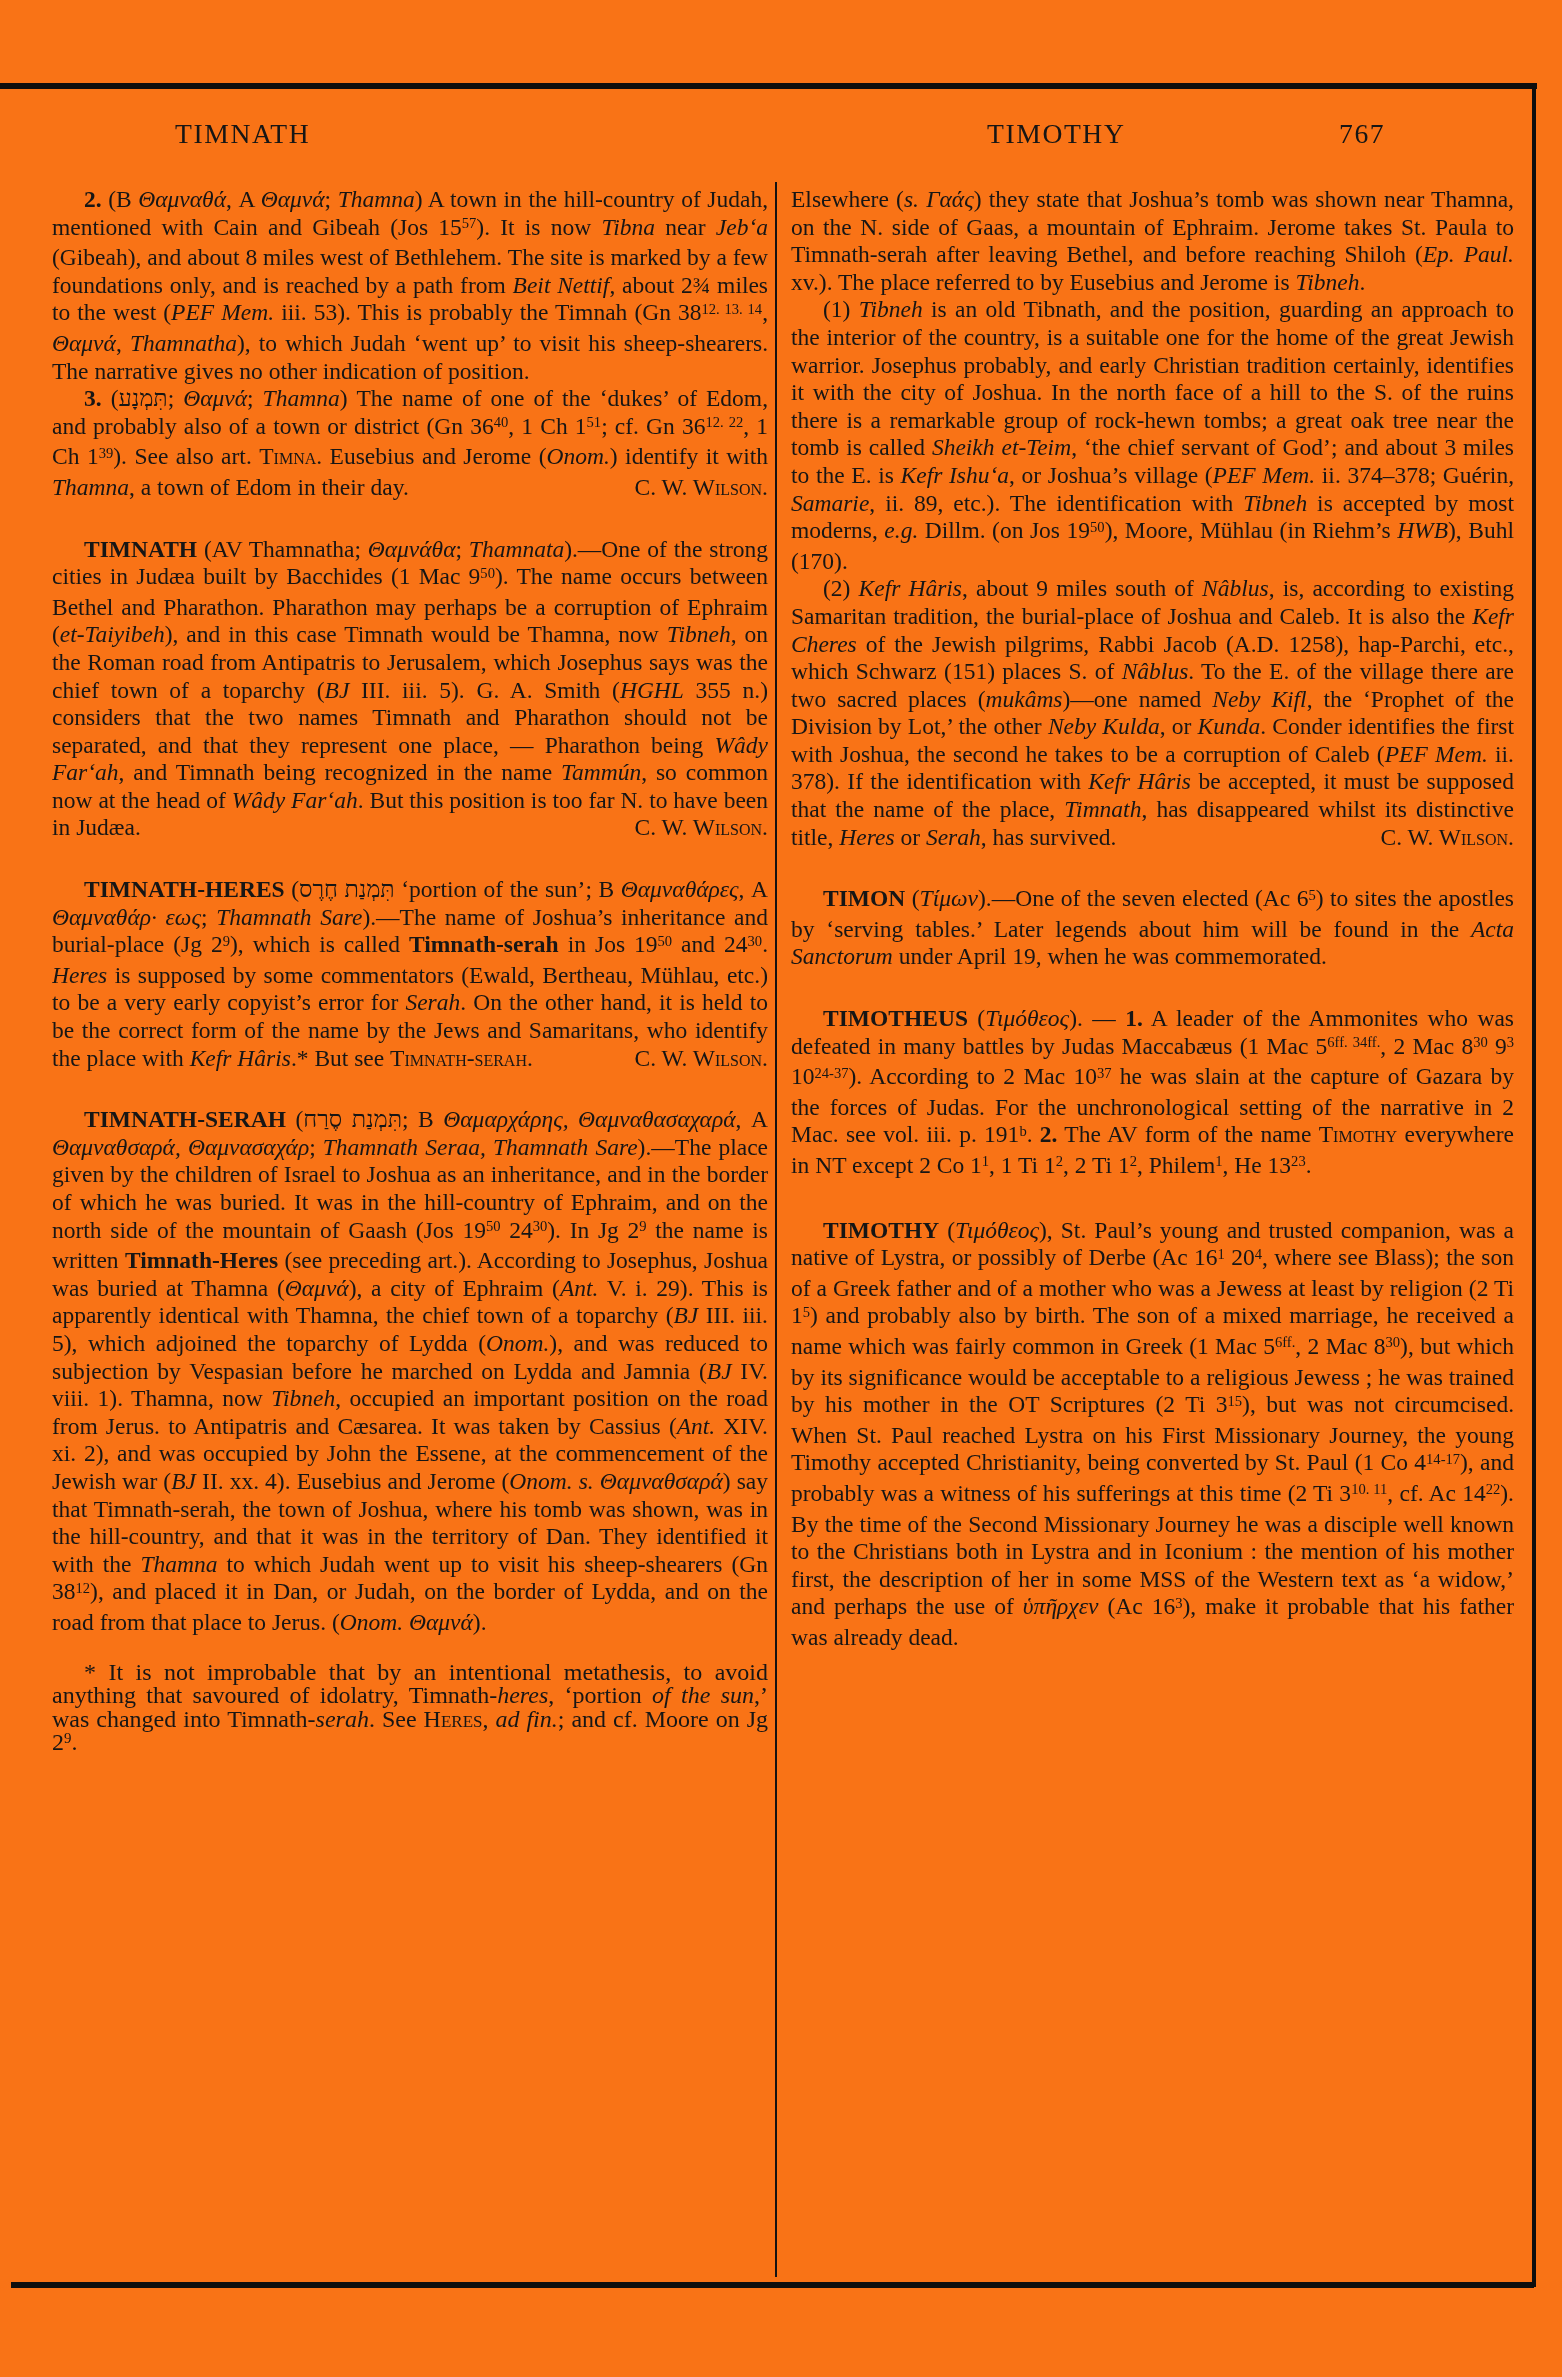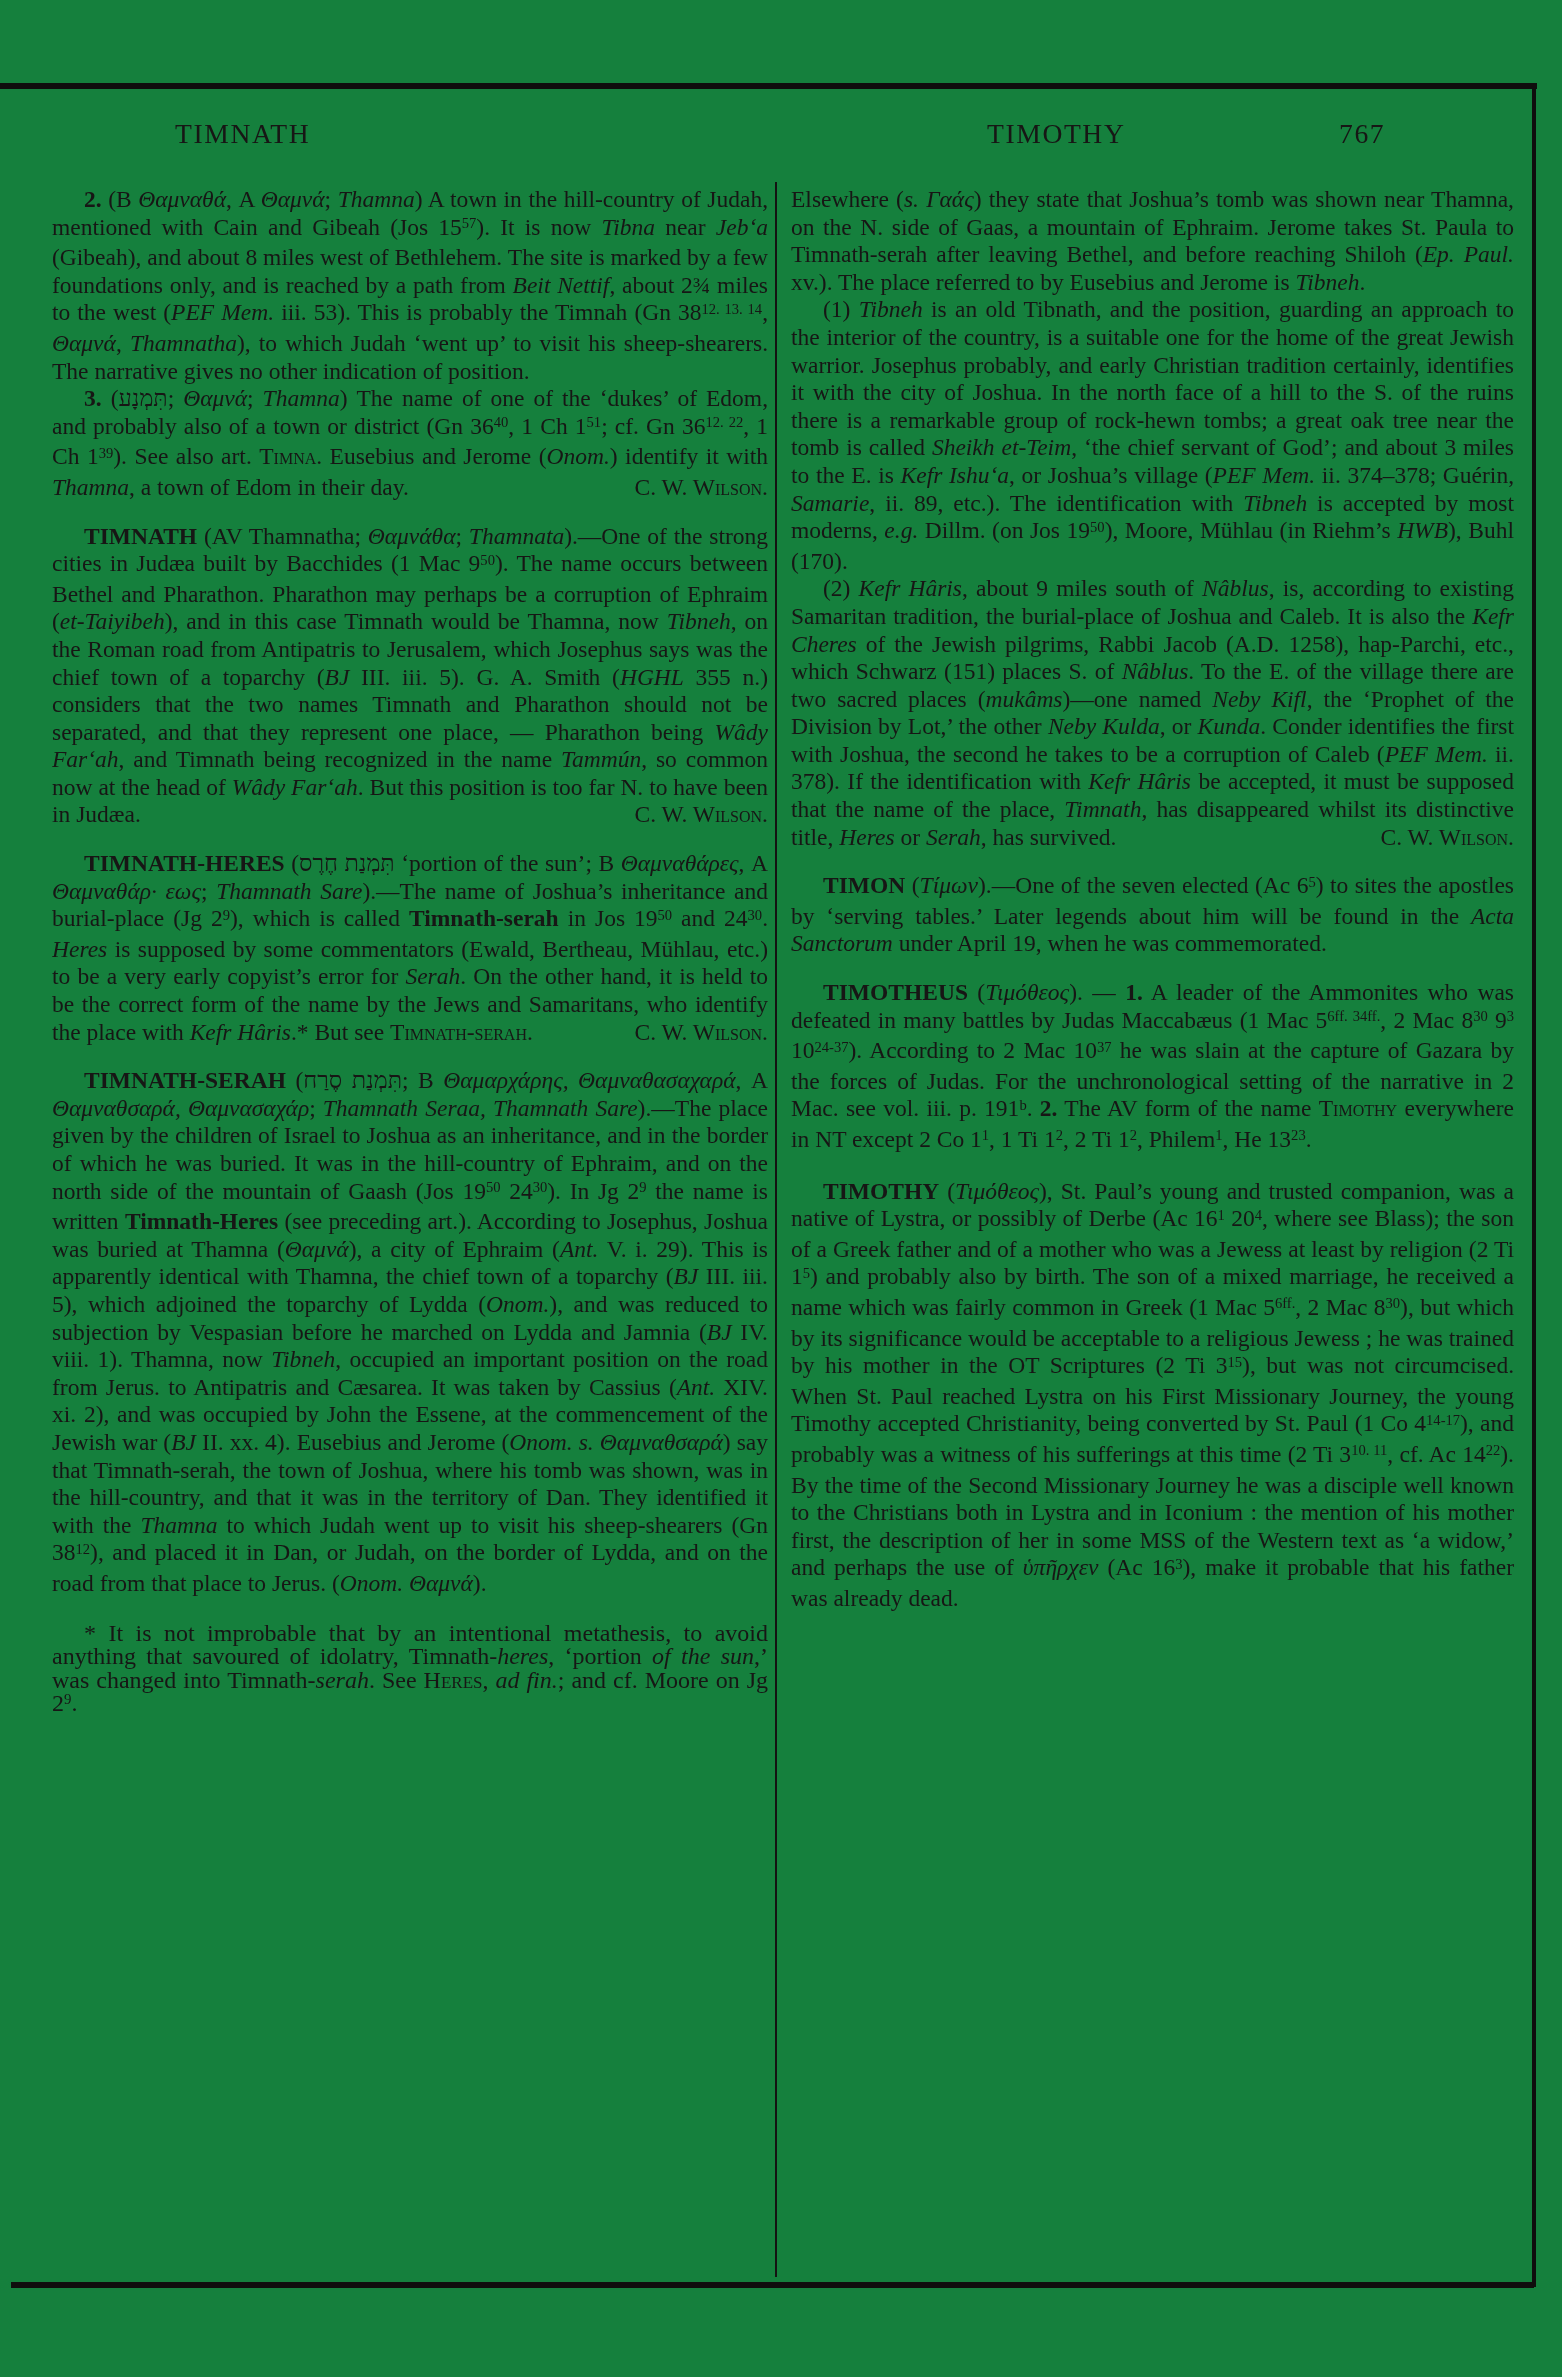--- a/index.html
+++ b/index.html
@@ -1,19 +1,19 @@
 <!DOCTYPE html>
 <html style="font-size:13px"><head>
 <meta charset="utf-8">
 <style>
   html,body{margin:0;padding:0;background:#e8e6e0;}
   .page{
     position:relative;
     width:1562px;height:2377px;
-    background:#15803d;
+    background:#f97316;
     font-family:"Liberation Serif","DejaVu Serif",serif;
     color:#171615;
     overflow:hidden;
   }
   .rule{position:absolute;background:#0f0e0d;}
   .rule.top{left:0;top:83px;width:1537px;height:5.7px;}
   .rule.rightside{left:1532px;top:83px;width:4px;height:2204px;}
   .rule.bottom{left:11.3px;top:2282px;width:1523px;height:5.7px;}
   .divider{position:absolute;left:775px;top:182px;width:2.4px;height:2095px;background:#141312;}
   .header{position:absolute;top:118px;left:0;width:1562px;height:36px;
@@ -24,21 +24,21 @@
   .head-page{left:1339px;}
   .col{
     position:absolute;top:186px;height:2087px;overflow:hidden;
     font-size:23.5px;line-height:27.6px;text-align:justify;
     text-justify:inter-word;
   }
   .col.left{left:52px;width:716px;}
   .col.rightcol{left:791px;width:723px;}
   .para{margin:0;text-indent:32px;}
   .para.noindent{text-indent:0;}
-  .para.gap{margin-top:21px;}
+  .para.gap{margin-top:34px;}
   .para.footnote{font-size:24px;line-height:23.5px;margin-top:24px;}
   .it{font-style:italic;}
   .bd{font-weight:bold;}
   .sc{font-variant:small-caps;}
   .grk{font-style:italic;}
   .heb{font-style:normal;}
   .sup{font-size:62%;position:relative;top:-0.45em;}
   .sig{float:right;font-variant:small-caps;}
 </style>
 </head>

